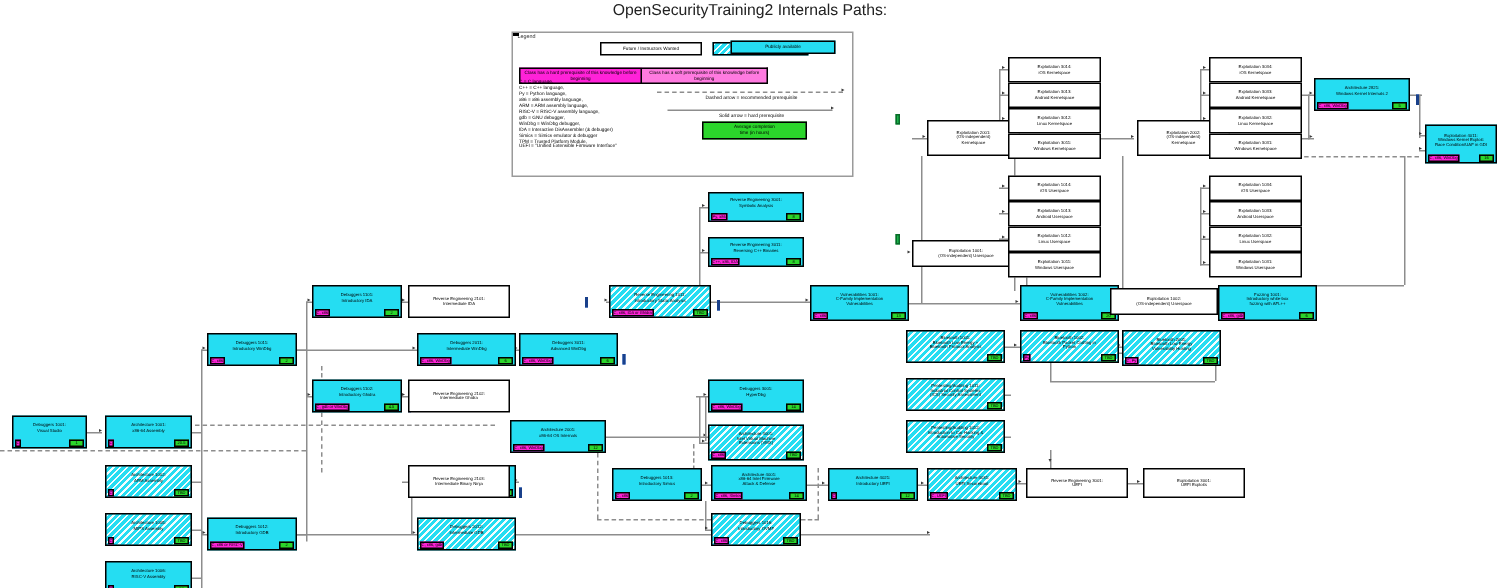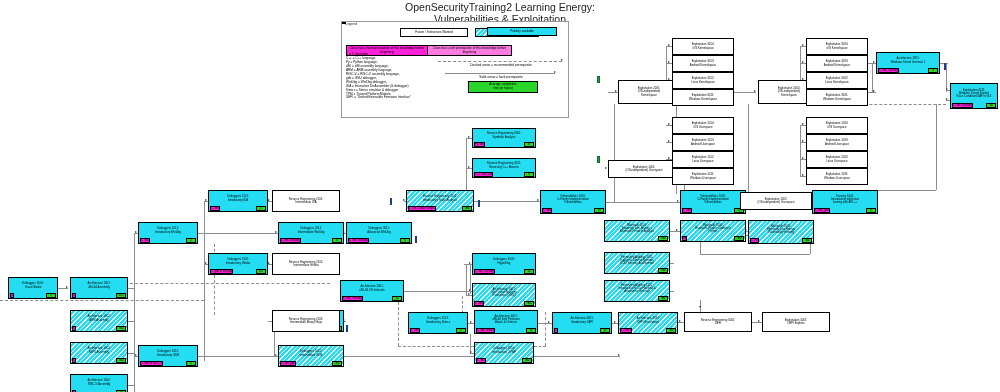--- a/index.html
+++ b/index.html
@@ -60,22 +60,21 @@
         border:1px solid #0a6b2a;box-sizing:border-box;}
   .bbar{position:absolute;width:2.4px;height:7px;background:#2f6fe0;
         border:1px solid #19408a;box-sizing:border-box;}
 </style>
 </head>
 <body>
 
 <div id="canvas">
 
   <div class="title">
-    <div>OpenSecurityTraining2 Learning Energy:</div>
-    <div>Vulnerabilities &amp; Exploitation</div>
+    <div>OpenSecurityTraining2 Internals Paths:</div>
   </div>
 
   <div class="legend">
     <div class="lg-cap legend-cap">Legend</div>
 
     <div class="lg-box white" style="left:58px;top:6px;width:68px;height:9px;">Future / Instructors Wanted</div>
     <div class="lg-box dev" style="left:133px;top:6px;width:64px;height:9px;">In Development / Reserved</div>
     <div class="lg-box cyan" style="left:148px;top:6px;width:0;height:0;border:0;"></div>
     <div class="lg-box cyan" style="left:none;"></div>
 

